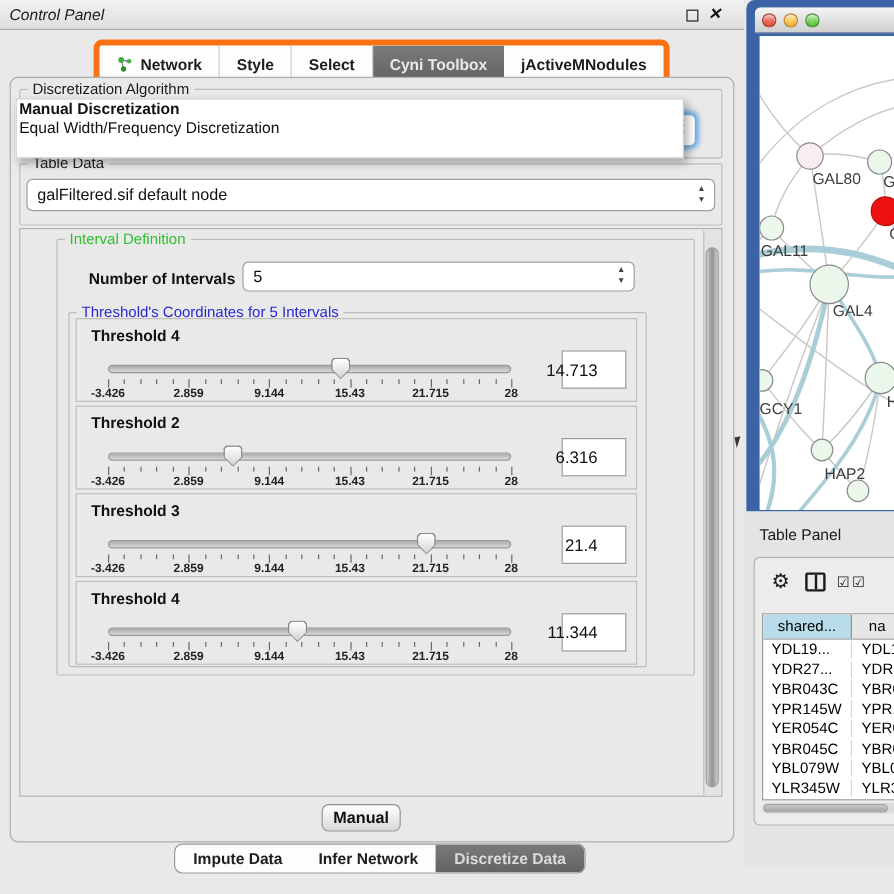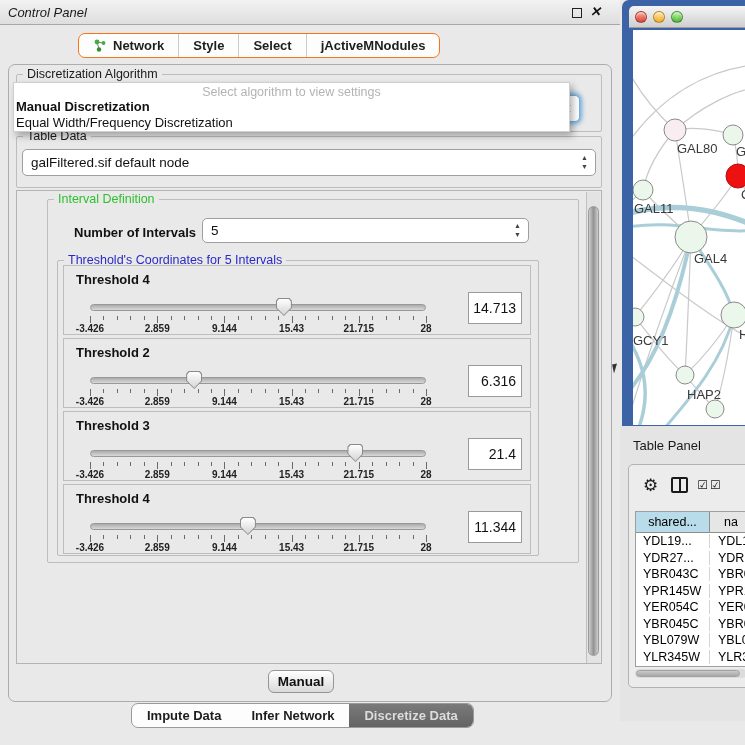--- a/index.html
+++ b/index.html
@@ -6,22 +6,22 @@
   html,body { width:745px; height:745px; overflow:hidden; background:#e9e9e9; position:relative; }
 
   
   .titlebar { position:absolute; left:0; top:0; width:620px; height:25px;
     background:linear-gradient(#f2f2f2,#dedede); border-bottom:1px solid #a8a8a8;font-style:italic; }
   .titlebar .title { position:absolute; left:8px; top:5px; font-size:13px; color:#1a1a1a; }
   .float-box { position:absolute; left:572px; top:8px; width:10px; height:10px; border:1.6px solid #222; }
   .close-x { position:absolute; left:590px; top:4px; font-size:13px; font-weight:bold; color:#111; }
 
   
-  .tabbar { position:absolute; left:78px; top:33px; height:25px; display:flex;
-    border:1px solid #f97316; border-radius:7px; background:#fdfdfd; overflow:hidden; }
+  .tabbar { position:absolute; left:78px; top:33px; height:40px; display:flex;
+    border:5px solid #f97316; border-radius:7px; background:#fdfdfd; overflow:hidden; }
   .tabbar .tab { display:flex; align-items:center; padding:0 14px; font-size:13px; font-weight:bold;
     color:#1d1d1d; border-right:1px solid #cccccc; white-space:nowrap; }
   .tabbar .tab:last-child { border-right:none; }
   .tabbar .tab.dark { background:linear-gradient(#7a7a7a,#636363); color:#e9e9e9; border-right:none; }
   .neticon { width:14px; height:15px; margin-right:6px; }
 
   
   .mainpanel { position:absolute; left:8px; top:64px; width:604px; height:638px;
     border:1px solid #adadad; border-radius:7px; background:#e9e9e9; }
 
@@ -63,36 +63,36 @@
     clip-path:polygon(15% 0,85% 0,100% 15%,100% 55%,50% 100%,0 55%,0 15%); background:#8a8a8a; z-index:5; }
   .thumb-inner { position:absolute; left:1px; top:1px; width:14px; height:16px;
     clip-path:polygon(15% 0,85% 0,100% 15%,100% 55%,50% 100%,0 55%,0 15%);
     background:linear-gradient(#ffffff,#d4d4d4); }
   .ruler { position:absolute; left:0; right:0; top:20px; height:16px; }
   .tick { position:absolute; top:0; width:1px; height:4px; background:#6a6a6a; }
   .tick.major { height:7px; }
   .ticklabel { position:absolute; top:7px; transform:translateX(-50%); font-size:10px; font-weight:bold; color:#222; white-space:nowrap; }
   .valuebox { position:absolute; right:8px; top:26px; width:54px; height:32px; background:#ffffff;
     border:1px solid #9a9a9a; font-size:14px; color:#111; display:flex; align-items:center;
-    justify-content:flex-end; padding-right:5px; }
+    justify-content:flex-end; padding-right:23px; }
 
   
   .attr-label { position:absolute; left:4px; top:20px; font-size:13px; font-weight:bold; color:#111; }
   .attr-list { position:absolute; left:8px; top:40px; width:516px; height:52px; background:#ffffff;
     border:1px solid #bdbdbd; overflow:hidden; }
   .attr-item { font-size:13px; color:#111; padding:1px 0 1px 10px; line-height:15px; white-space:nowrap; }
   .attr-vscroll { position:absolute; right:3px; top:2px; width:11px; height:40px; border-radius:6px;
     background:linear-gradient(90deg,#cdcdcd,#989898 50%,#cdcdcd); border:1px solid #a5a5a5; }
 
   .apply-btn { position:absolute; left:260px; top:606px; width:66px; height:23px; border:1px solid #959595;
     border-radius:6px; background:linear-gradient(#ffffff,#d9d9d9); font-size:13.5px; font-weight:bold;
     color:#111; text-align:center; line-height:21px; }
 
   
-  .bottombar { position:absolute; left:131px; top:703px; height:25px; display:flex;
+  .bottombar { position:absolute; left:145px; top:703px; height:25px; display:flex;
     border:1px solid #9a9a9a; border-radius:7px; background:#fdfdfd; overflow:hidden; }
   .bottombar .tab { display:flex; align-items:center; padding:0 15px; font-size:13px; font-weight:bold; color:#1d1d1d; }
   .bottombar .tab.dark { background:linear-gradient(#7a7a7a,#636363); color:#dcdcdc; }
 
   
   .netwindow { position:absolute; left:622px; top:0; width:123px; height:447px;
     background:#3b63a6; border-radius:7px 0 0 7px; }
   .mactitle { position:absolute; left:7px; top:6px; width:116px; height:22px;
     background:linear-gradient(#f5f5f5,#cfcfcf); border-radius:5px 0 0 0; border-bottom:1px solid #9d9d9d; }
   .light { position:absolute; top:5px; width:12px; height:12px; border-radius:50%;
@@ -146,36 +146,38 @@
       <circle cx="6" cy="11.5" r="2.2" fill="#2f8f2f"></circle>
     </svg>
     <span>Network</span>
   </div>
   <div class="tab">
       <span>Style</span>
     </div>
   <div class="tab">
       <span>Select</span>
     </div>
+  <div class="tab dark">
+      <span>Cyni Toolbox</span>
+    </div>
   <div class="tab">
       <span>jActiveMNodules</span>
     </div>
 </div>
 
 <div class="mainpanel"></div>
 
 <div class="group" style="left:16px; top:74px; width:586px; height:58px;">
   <span class="gtitle">Discretization Algorithm</span>
 </div>
 <div class="combo focused" style="left:22px; top:95px; width:558px;">
   <span class="stepper">▲<br>▼</span>
 </div>
 
 <div class="popup">
-  <div class="prompt">Select algorithm to view settings</div>
   <div class="opt bold">Manual Discretization</div>
   <div class="opt">Equal Width/Frequency Discretization</div>
 </div>
 
 <div class="group" style="left:16px; top:136px; width:586px; height:52px;">
   <span class="gtitle">Table Data</span>
 </div>
 <div class="combo" style="left:22px; top:149px; width:574px;">
   <span>galFiltered.sif default node</span>
   <span class="stepper">▲<br>▼</span>

